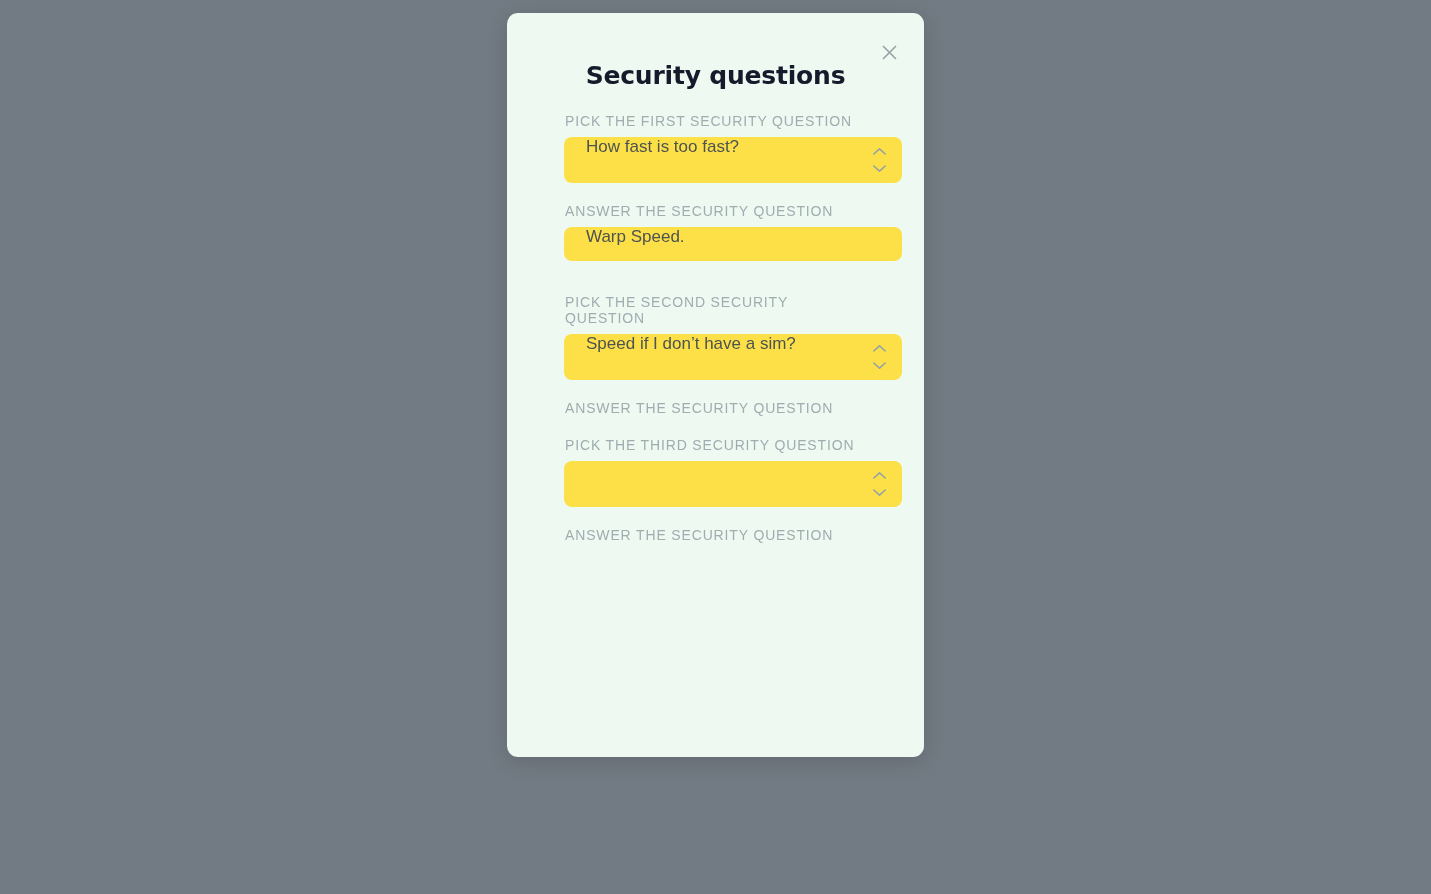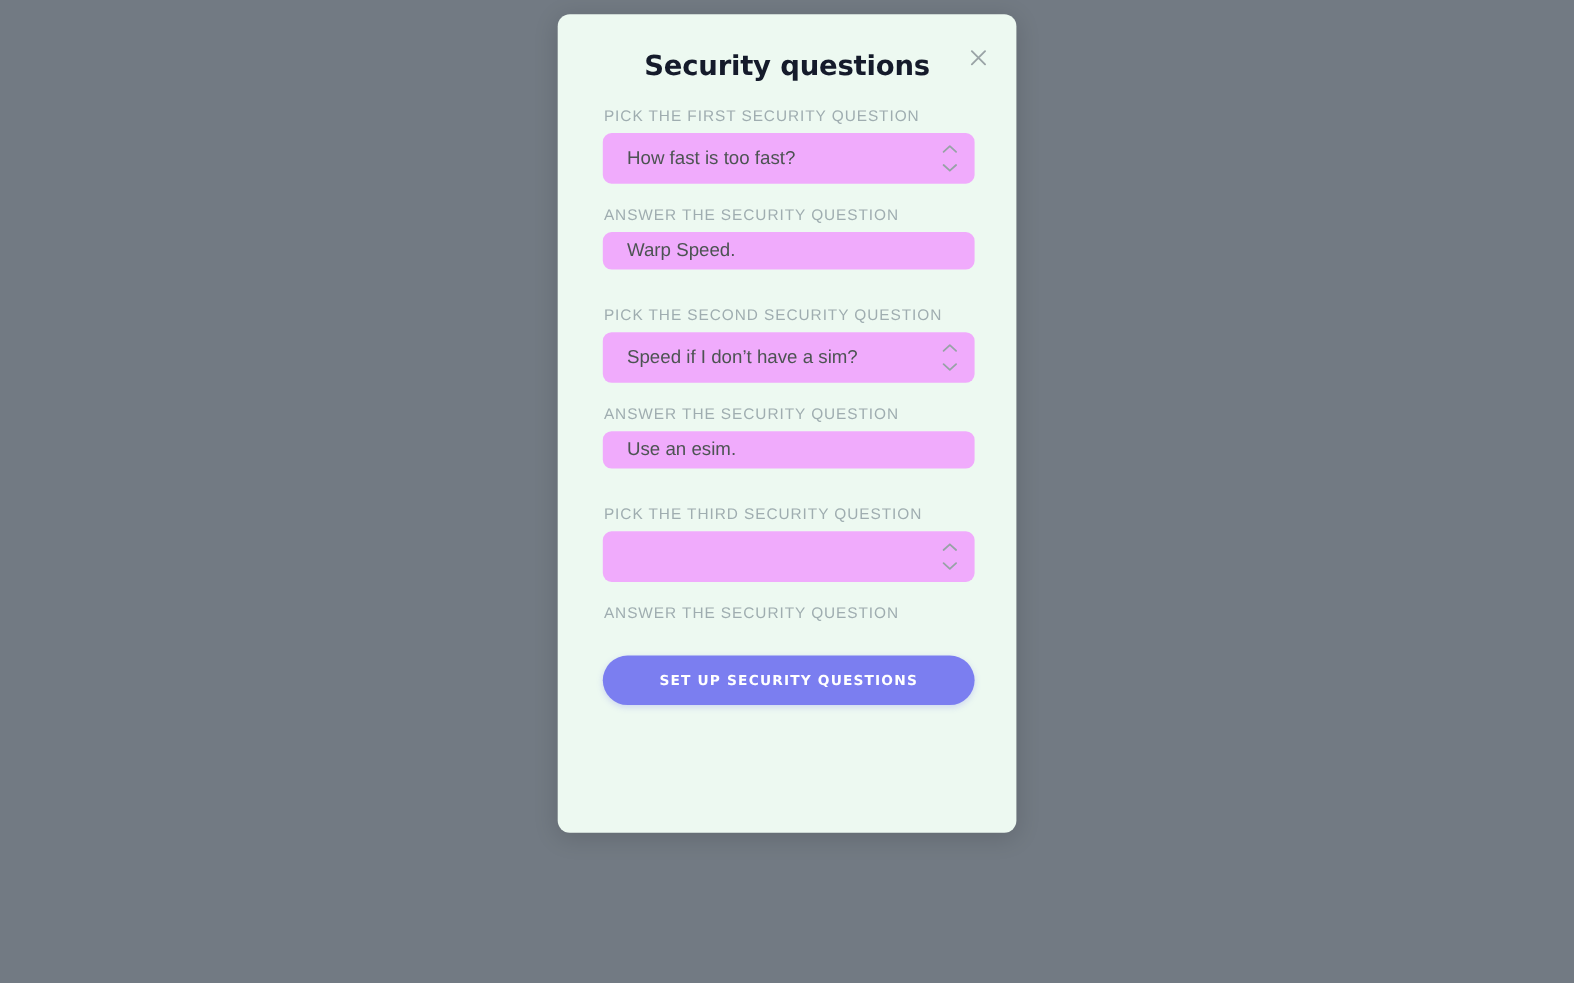--- a/index.html
+++ b/index.html
@@ -25,21 +25,21 @@
 
   .modal {
     position: absolute;
     left: 507px;
     top: 13px;
     width: 417px;
     height: 744px;
     background: #edf9f1;
     border-radius: 11px;
     box-shadow: 0 4px 22px rgba(0,0,0,0.14);
-    padding: 2px;
+    padding: 18px;
   }
 
   .modal-close {
     position: absolute;
     top: 26px;
     right: 22px;
     width: 26px;
     height: 26px;
     display: flex;
     align-items: center;
@@ -75,24 +75,24 @@
     text-transform: uppercase;
     font-weight: 400;
     margin: 0 0 8px 1px;
     font-family: "Liberation Sans", sans-serif;
   }
 
   .control {
     position: relative;
     width: 338px;
     height: 46px;
-    background: #f0abfc;
+    background: #fde047;
     border-radius: 8px;
     display: flex;
-    align-items: center;
+    align-items: flex-start;
     margin-bottom: 20px;
   }
 
   .control-value {
     font-size: 17px;
     color: #4c5352;
     padding-left: 22px;
     padding-right: 44px;
     white-space: nowrap;
     overflow: hidden;
@@ -182,36 +182,32 @@
         <svg width="15" height="9" viewBox="0 0 15 9" fill="none" aria-hidden="true">
           <path d="M1.8 7 L7.5 1.8 L13.2 7" stroke="currentColor" stroke-width="1.6" stroke-linecap="round" stroke-linejoin="round"></path>
         </svg>
         <svg width="15" height="9" viewBox="0 0 15 9" fill="none" aria-hidden="true">
           <path d="M1.8 2 L7.5 7.2 L13.2 2" stroke="currentColor" stroke-width="1.6" stroke-linecap="round" stroke-linejoin="round"></path>
         </svg>
       </span>
     </div>
 
     <div class="field-label">ANSWER THE SECURITY QUESTION</div>
-    <div class="control answer">
-      <span class="control-value">Use an esim.</span>
-    </div>
 
     <div class="gap-md"></div>
 
     <div class="field-label">PICK THE THIRD SECURITY QUESTION</div>
     <div class="control">
       <span class="stepper">
         <svg width="15" height="9" viewBox="0 0 15 9" fill="none" aria-hidden="true">
           <path d="M1.8 7 L7.5 1.8 L13.2 7" stroke="currentColor" stroke-width="1.6" stroke-linecap="round" stroke-linejoin="round"></path>
         </svg>
         <svg width="15" height="9" viewBox="0 0 15 9" fill="none" aria-hidden="true">
           <path d="M1.8 2 L7.5 7.2 L13.2 2" stroke="currentColor" stroke-width="1.6" stroke-linecap="round" stroke-linejoin="round"></path>
         </svg>
       </span>
     </div>
 
     <div class="field-label">ANSWER THE SECURITY QUESTION</div>
 
-    <button class="submit-btn">Set up security questions</button>
 
   </div>
 </div>
 
 </body></html>

